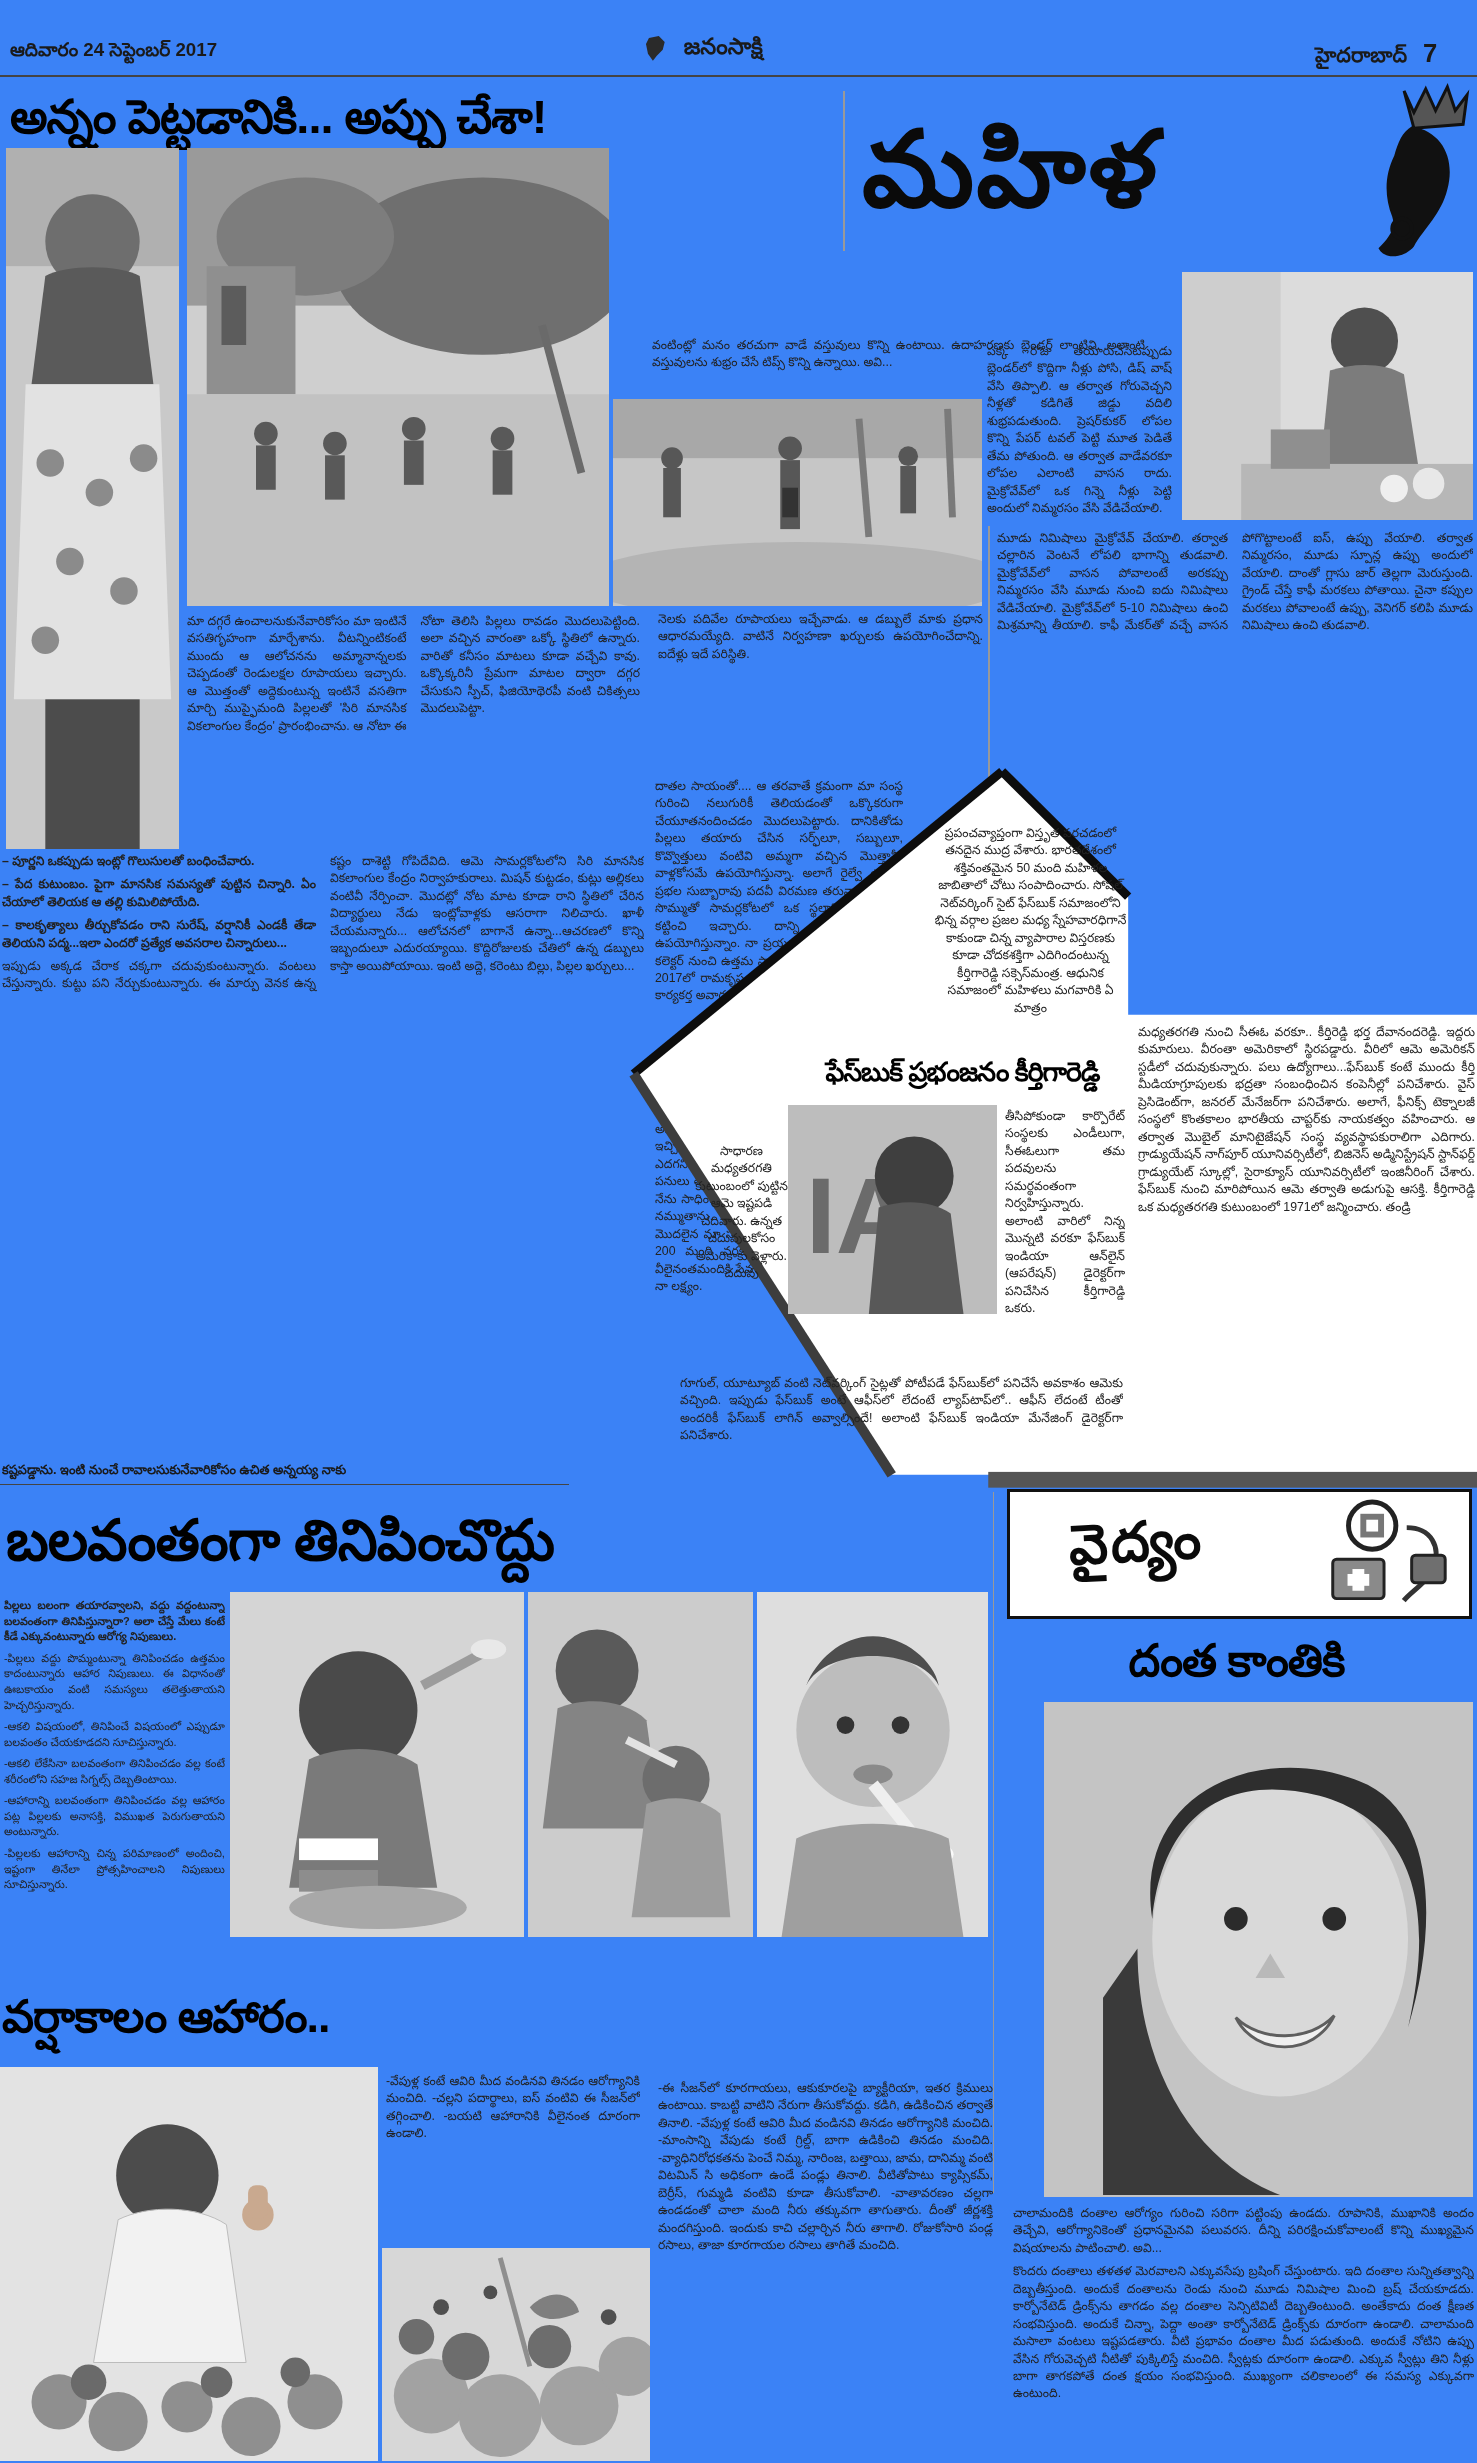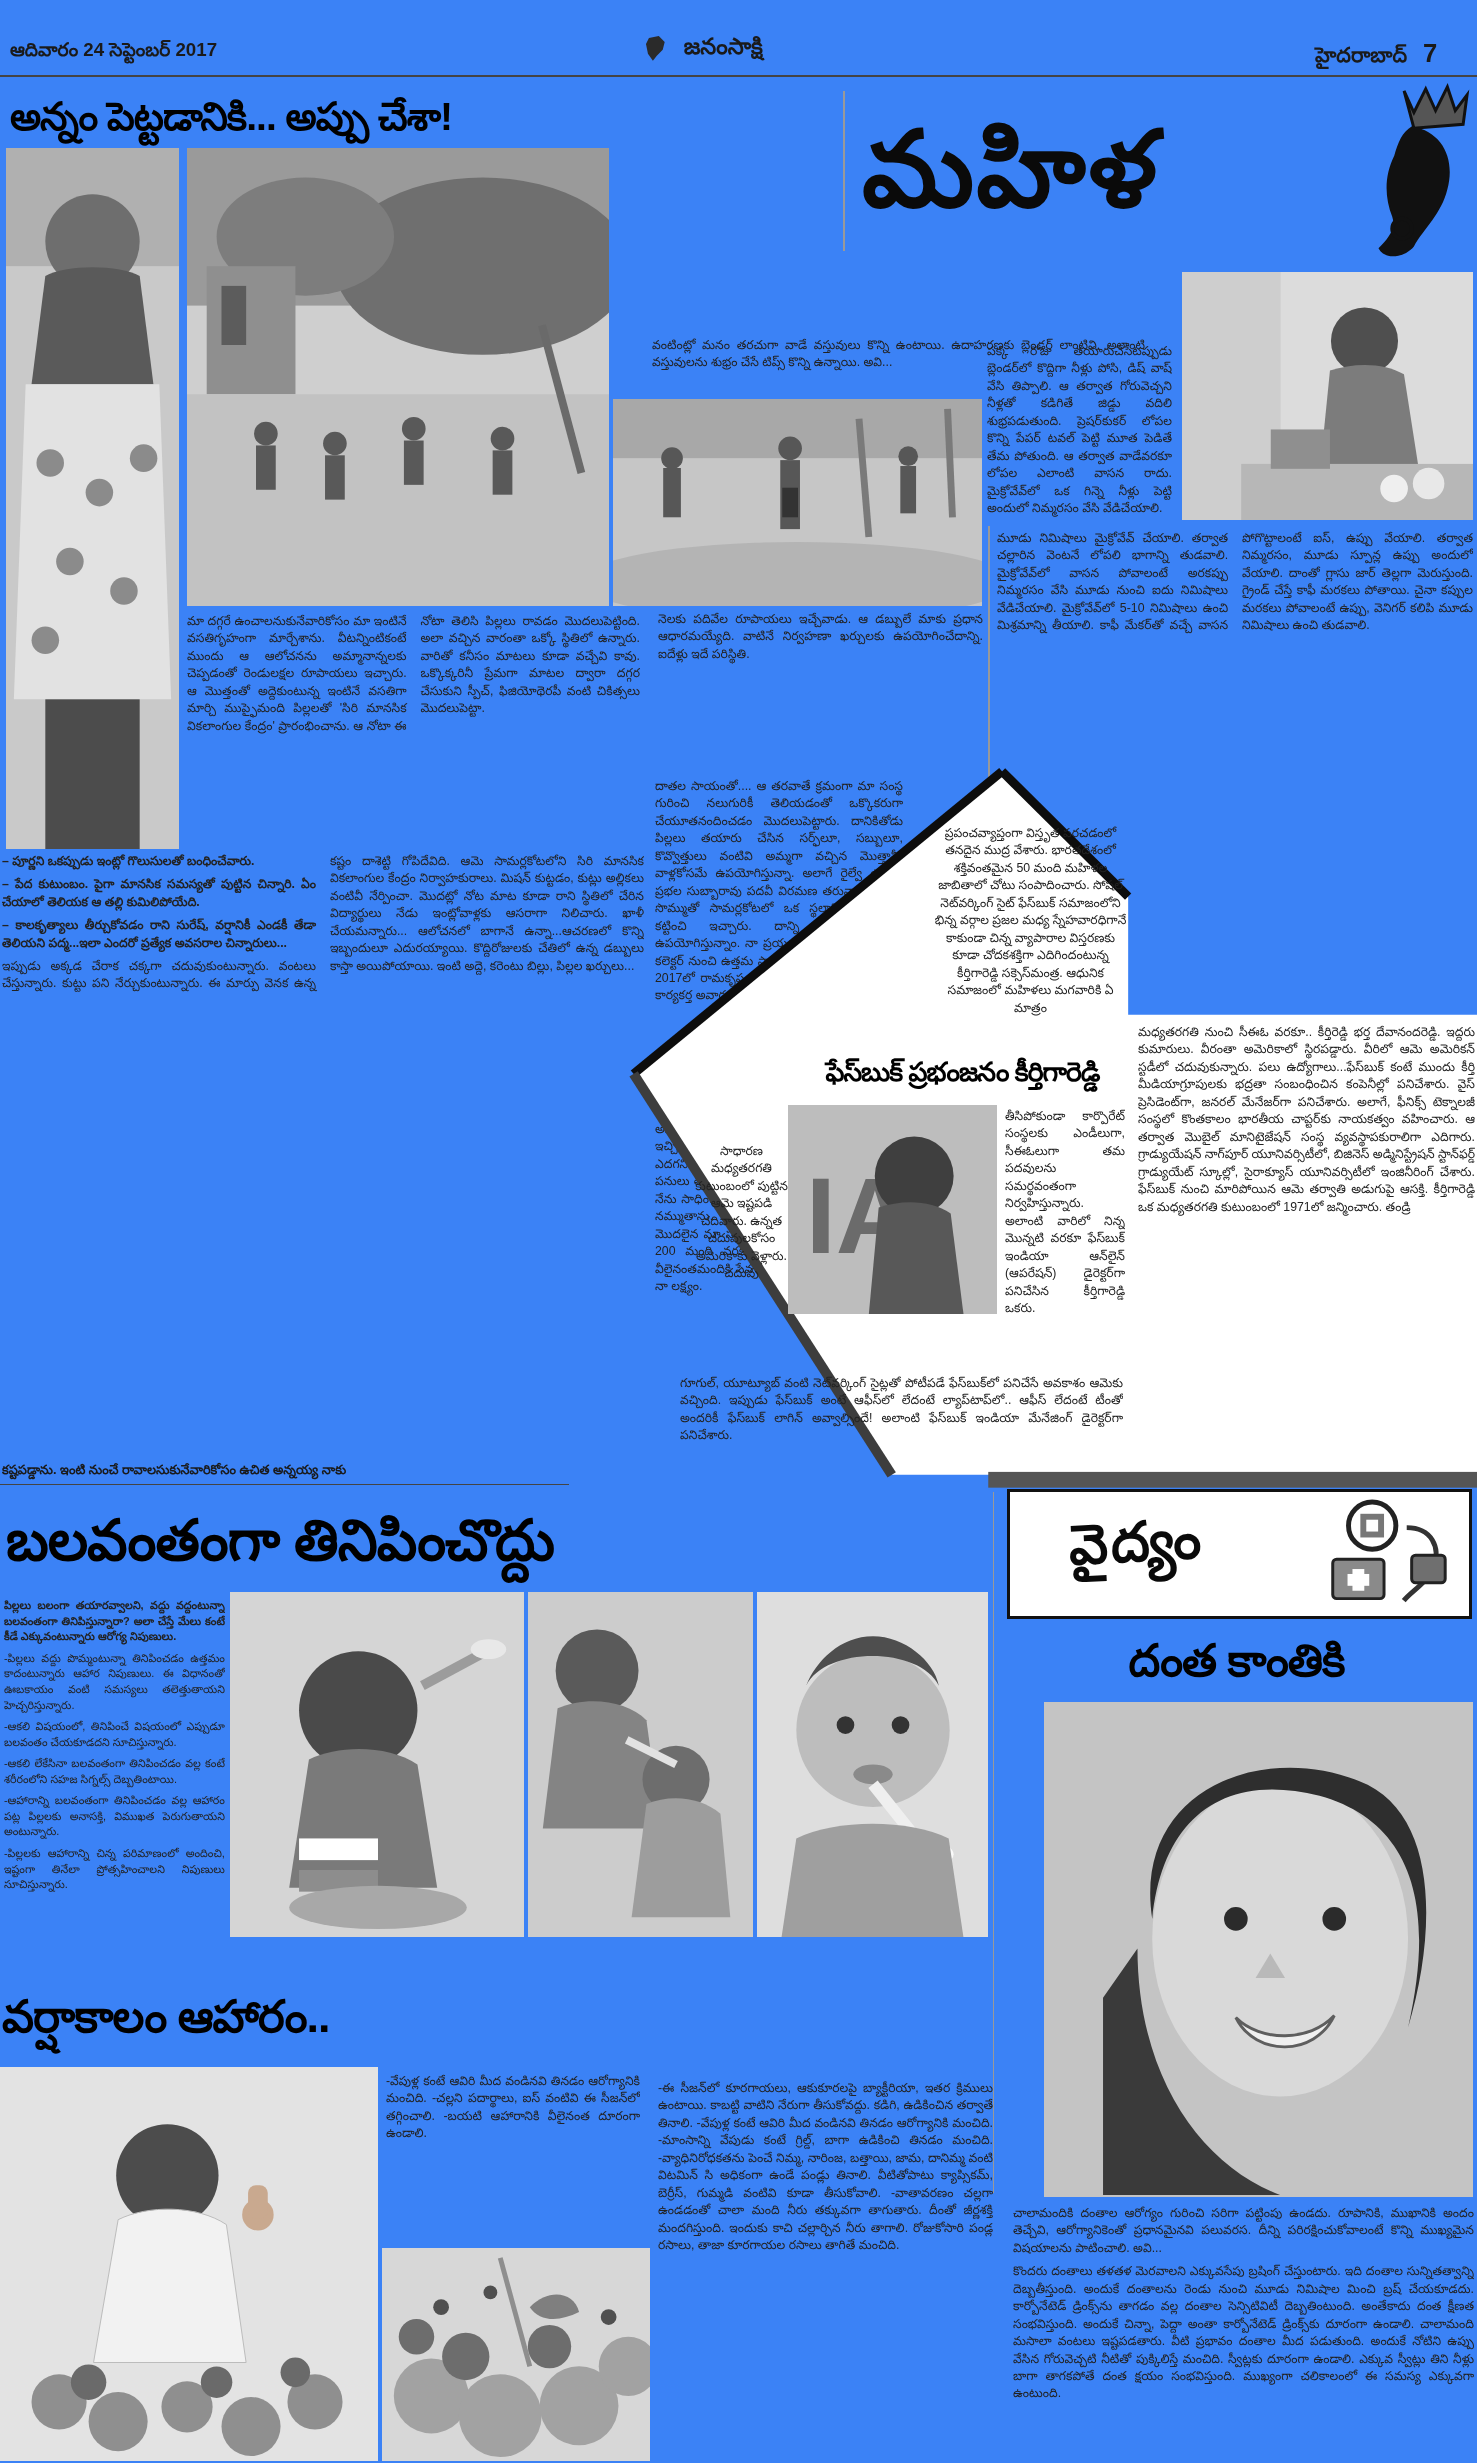--- a/index.html
+++ b/index.html
@@ -38,21 +38,21 @@
     <span style="font-size:22.7px;font-weight:900;">జనంసాక్షి</span>
   </div>
 
   <div class="abs" style="left:1315px;top:39px;font-size:20.7px;font-weight:bold;display:flex;gap:15.8px;align-items:baseline;">
     <span>హైదరాబాద్</span>
     <span style="font-size:25.6px;">7</span>
   </div>
 
   <div class="abs rule-h" style="left:0;top:75px;width:1478px;height:2px;"></div>
 
-  <div class="abs headline" style="left:9.9px;top:85px;width:823px;height:65px;font-size:39px;line-height:63px;">అన్నం పెట్టడానికి... అప్పు చేశా!</div>
+  <div class="abs headline" style="left:9.9px;top:85px;width:823px;height:65px;font-size:47px;line-height:63px;">అన్నం పెట్టడానికి... అప్పు చేశా!</div>
 
   <div class="abs rule-v" style="left:843px;top:91px;width:2px;height:160px;"></div>
 
   <div class="abs" style="left:862px;top:81px;width:611px;height:182px;">
     <span class="logo-big" style="font-size:106px;line-height:177px;letter-spacing:2px;">మహిళ</span>
     <span class="abs" style="right:0;top:0;width:128px;height:182px;">
       <svg viewBox="0 0 130 185">
         <path d="M60 10 L70 32 L82 8 L92 30 L104 6 L112 30 L124 14 L120 44 L70 48 Z" fill="#555" stroke="#111" stroke-width="3"></path>
         <path d="M68 46 C100 52 112 80 104 110 C98 135 80 150 70 168 C60 180 40 182 34 170 C44 160 52 150 48 138 C40 118 40 96 50 76 C54 62 58 52 68 46 Z" fill="#111"></path>
         <circle cx="58" cy="150" r="10" fill="none" stroke="#111" stroke-width="4"></circle>

